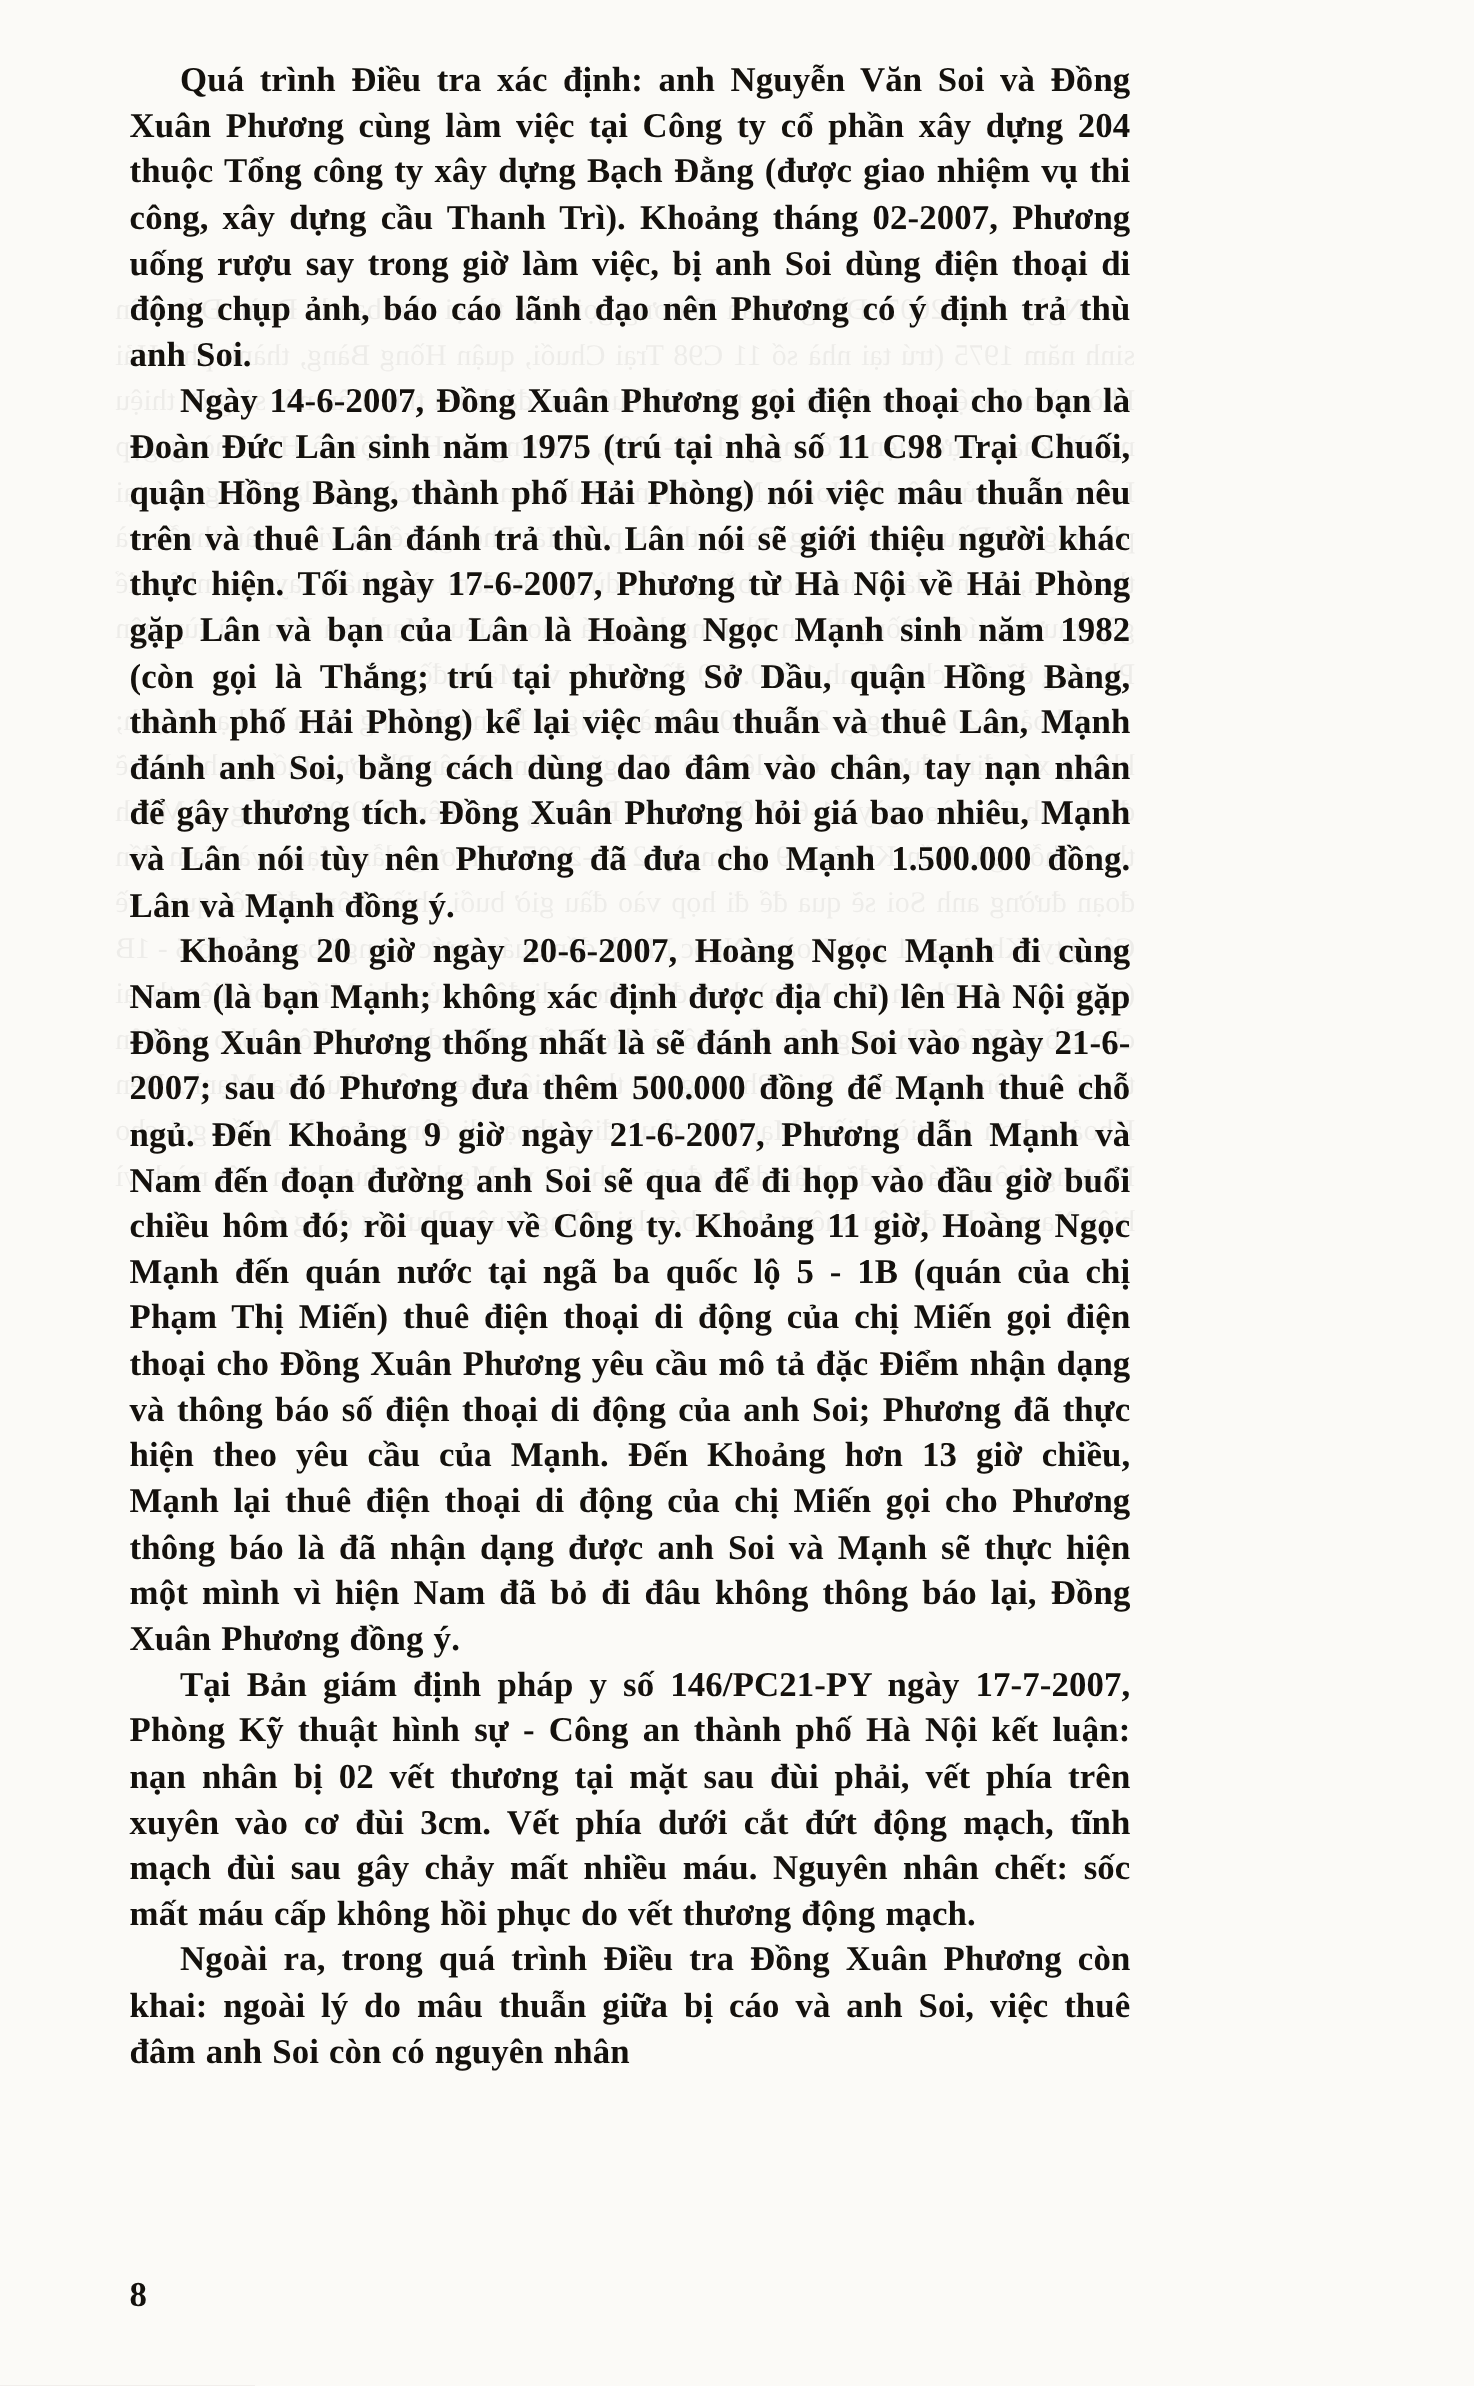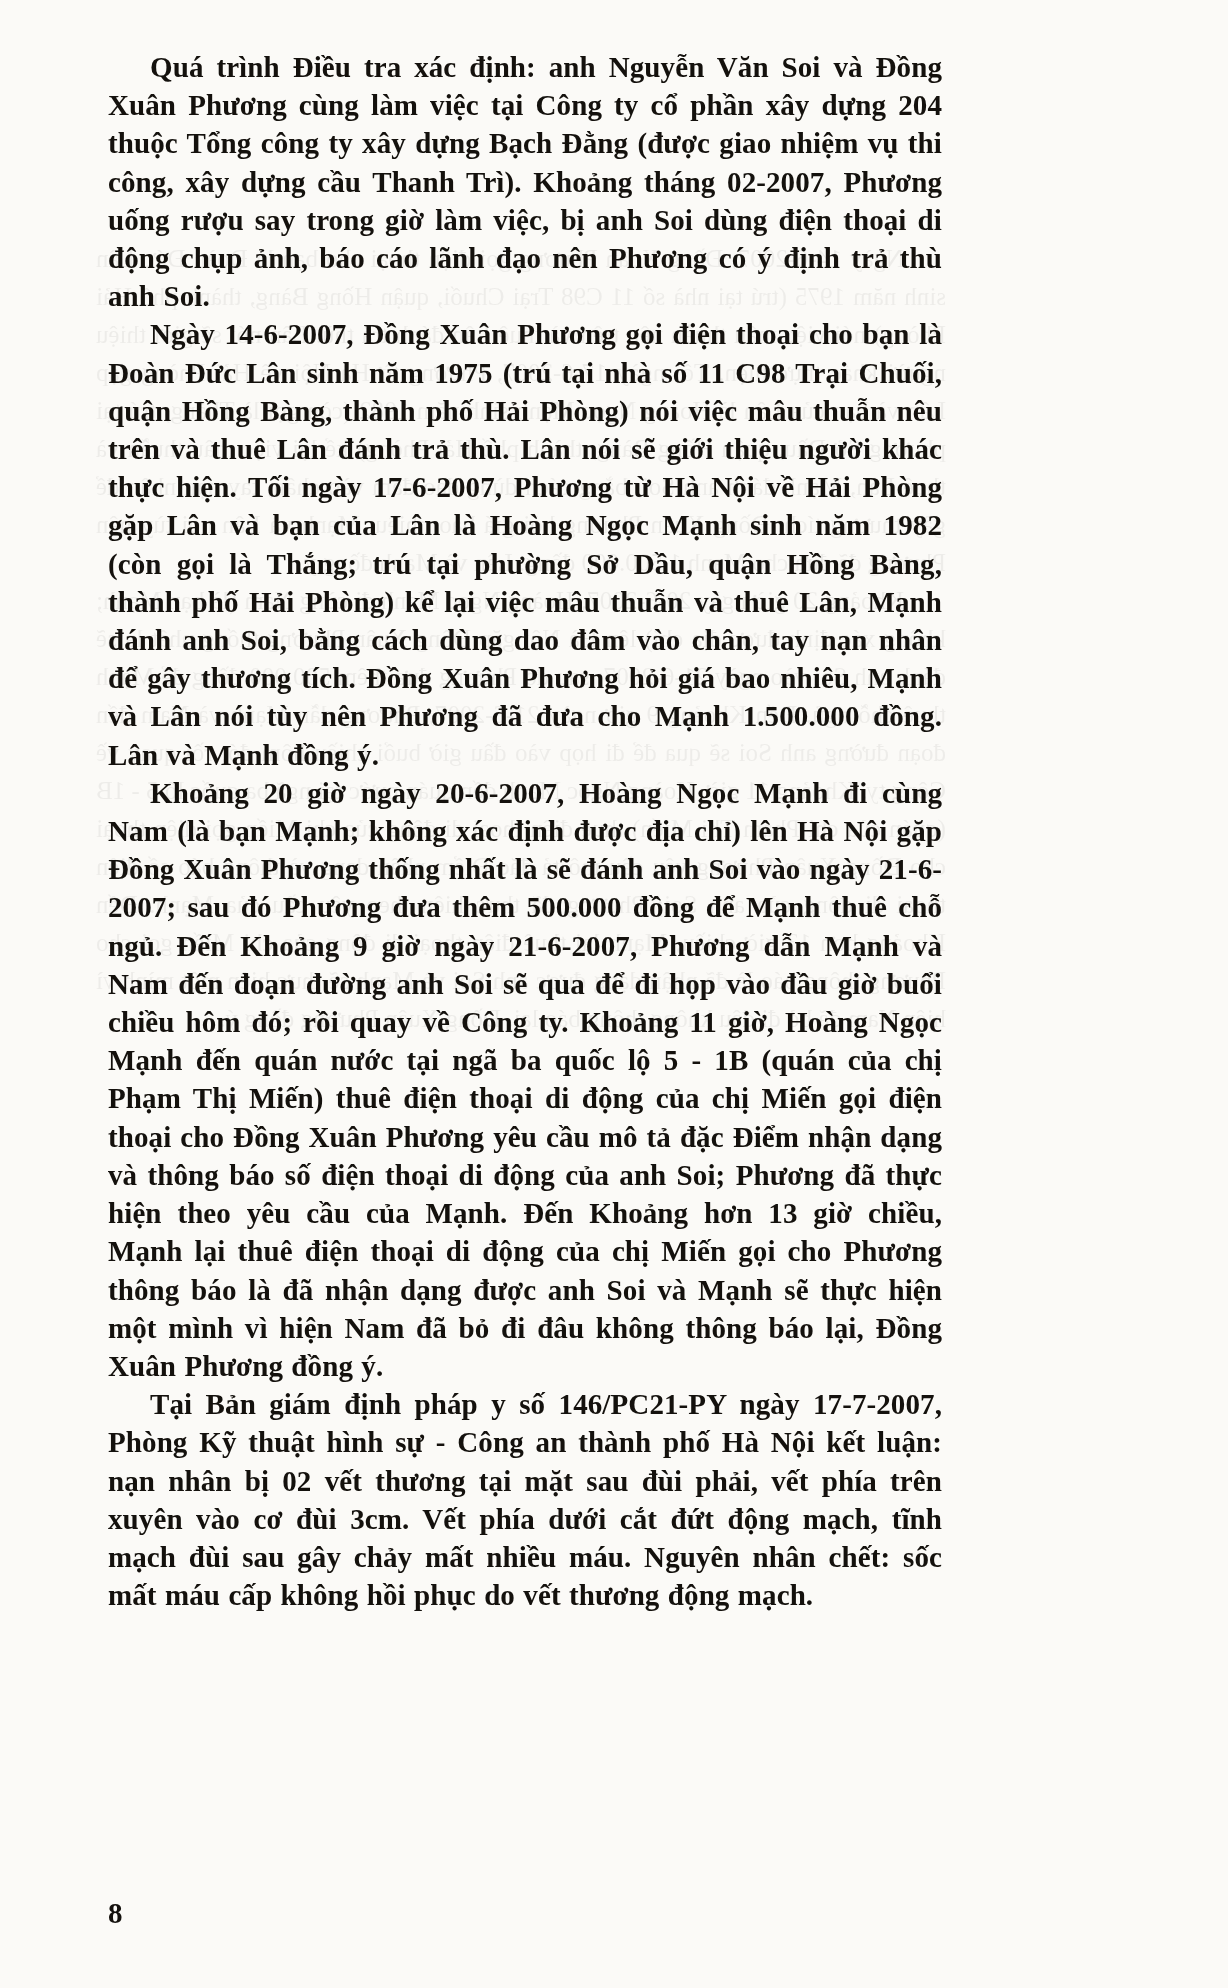--- a/index.html
+++ b/index.html
@@ -65,17 +65,18 @@
   <div class="bleed" aria-hidden="true">
     <p>Ngày 14-6-2007, Đồng Xuân Phương gọi điện thoại cho bạn là Đoàn Đức Lân sinh năm 1975 (trú tại nhà số 11 C98 Trại Chuối, quận Hồng Bàng, thành phố Hải Phòng) nói việc mâu thuẫn nêu trên và thuê Lân đánh trả thù. Lân nói sẽ giới thiệu người khác thực hiện. Tối ngày 17-6-2007, Phương từ Hà Nội về Hải Phòng gặp Lân và bạn của Lân là Hoàng Ngọc Mạnh sinh năm 1982 (còn gọi là Thắng; trú tại phường Sở Dầu, quận Hồng Bàng, thành phố Hải Phòng) kể lại việc mâu thuẫn và thuê Lân, Mạnh đánh anh Soi, bằng cách dùng dao đâm vào chân, tay nạn nhân để gây thương tích. Đồng Xuân Phương hỏi giá bao nhiêu, Mạnh và Lân nói tùy nên Phương đã đưa cho Mạnh 1.500.000 đồng. Lân và Mạnh đồng ý.</p>
     <p>Khoảng 20 giờ ngày 20-6-2007, Hoàng Ngọc Mạnh đi cùng Nam (là bạn Mạnh; không xác định được địa chỉ) lên Hà Nội gặp Đồng Xuân Phương thống nhất là sẽ đánh anh Soi vào ngày 21-6-2007; sau đó Phương đưa thêm 500.000 đồng để Mạnh thuê chỗ ngủ. Đến Khoảng 9 giờ ngày 21-6-2007, Phương dẫn Mạnh và Nam đến đoạn đường anh Soi sẽ qua để đi họp vào đầu giờ buổi chiều hôm đó; rồi quay về Công ty. Khoảng 11 giờ, Hoàng Ngọc Mạnh đến quán nước tại ngã ba quốc lộ 5 - 1B (quán của chị Phạm Thị Miến) thuê điện thoại di động của chị Miến gọi điện thoại cho Đồng Xuân Phương yêu cầu mô tả đặc Điểm nhận dạng và thông báo số điện thoại di động của anh Soi; Phương đã thực hiện theo yêu cầu của Mạnh. Đến Khoảng hơn 13 giờ chiều, Mạnh lại thuê điện thoại di động của chị Miến gọi cho Phương thông báo là đã nhận dạng được anh Soi và Mạnh sẽ thực hiện một mình vì hiện Nam đã bỏ đi đâu không thông báo lại, Đồng Xuân Phương đồng ý.</p>
   </div>
 
   <div class="content">
     <p class="para">Quá trình Điều tra xác định: anh Nguyễn Văn Soi và Đồng Xuân Phương cùng làm việc tại Công ty cổ phần xây dựng 204 thuộc Tổng công ty xây dựng Bạch Đằng (được giao nhiệm vụ thi công, xây dựng cầu Thanh Trì). Khoảng tháng 02-2007, Phương uống rượu say trong giờ làm việc, bị anh Soi dùng điện thoại di động chụp ảnh, báo cáo lãnh đạo nên Phương có ý định trả thù anh Soi.</p>
     <p class="para">Ngày 14-6-2007, Đồng Xuân Phương gọi điện thoại cho bạn là Đoàn Đức Lân sinh năm 1975 (trú tại nhà số 11 C98 Trại Chuối, quận Hồng Bàng, thành phố Hải Phòng) nói việc mâu thuẫn nêu trên và thuê Lân đánh trả thù. Lân nói sẽ giới thiệu người khác thực hiện. Tối ngày 17-6-2007, Phương từ Hà Nội về Hải Phòng gặp Lân và bạn của Lân là Hoàng Ngọc Mạnh sinh năm 1982 (còn gọi là Thắng; trú tại phường Sở Dầu, quận Hồng Bàng, thành phố Hải Phòng) kể lại việc mâu thuẫn và thuê Lân, Mạnh đánh anh Soi, bằng cách dùng dao đâm vào chân, tay nạn nhân để gây thương tích. Đồng Xuân Phương hỏi giá bao nhiêu, Mạnh và Lân nói tùy nên Phương đã đưa cho Mạnh 1.500.000 đồng. Lân và Mạnh đồng ý.</p>
     <p class="para">Khoảng 20 giờ ngày 20-6-2007, Hoàng Ngọc Mạnh đi cùng Nam (là bạn Mạnh; không xác định được địa chỉ) lên Hà Nội gặp Đồng Xuân Phương thống nhất là sẽ đánh anh Soi vào ngày 21-6-2007; sau đó Phương đưa thêm 500.000 đồng để Mạnh thuê chỗ ngủ. Đến Khoảng 9 giờ ngày 21-6-2007, Phương dẫn Mạnh và Nam đến đoạn đường anh Soi sẽ qua để đi họp vào đầu giờ buổi chiều hôm đó; rồi quay về Công ty. Khoảng 11 giờ, Hoàng Ngọc Mạnh đến quán nước tại ngã ba quốc lộ 5 - 1B (quán của chị Phạm Thị Miến) thuê điện thoại di động của chị Miến gọi điện thoại cho Đồng Xuân Phương yêu cầu mô tả đặc Điểm nhận dạng và thông báo số điện thoại di động của anh Soi; Phương đã thực hiện theo yêu cầu của Mạnh. Đến Khoảng hơn 13 giờ chiều, Mạnh lại thuê điện thoại di động của chị Miến gọi cho Phương thông báo là đã nhận dạng được anh Soi và Mạnh sẽ thực hiện một mình vì hiện Nam đã bỏ đi đâu không thông báo lại, Đồng Xuân Phương đồng ý.</p>
     <p class="para">Tại Bản giám định pháp y số 146/PC21-PY ngày 17-7-2007, Phòng Kỹ thuật hình sự - Công an thành phố Hà Nội kết luận: nạn nhân bị 02 vết thương tại mặt sau đùi phải, vết phía trên xuyên vào cơ đùi 3cm. Vết phía dưới cắt đứt động mạch, tĩnh mạch đùi sau gây chảy mất nhiều máu. Nguyên nhân chết: sốc mất máu cấp không hồi phục do vết thương động mạch.</p>
+    <p class="para">Ngoài ra, trong quá trình Điều tra Đồng Xuân Phương còn khai: ngoài lý do mâu thuẫn giữa bị cáo và anh Soi, việc thuê đâm anh Soi còn có nguyên nhân</p>
   </div>
 
   <div class="page-number">8</div>
 
 </div>
 
 </body></html>

